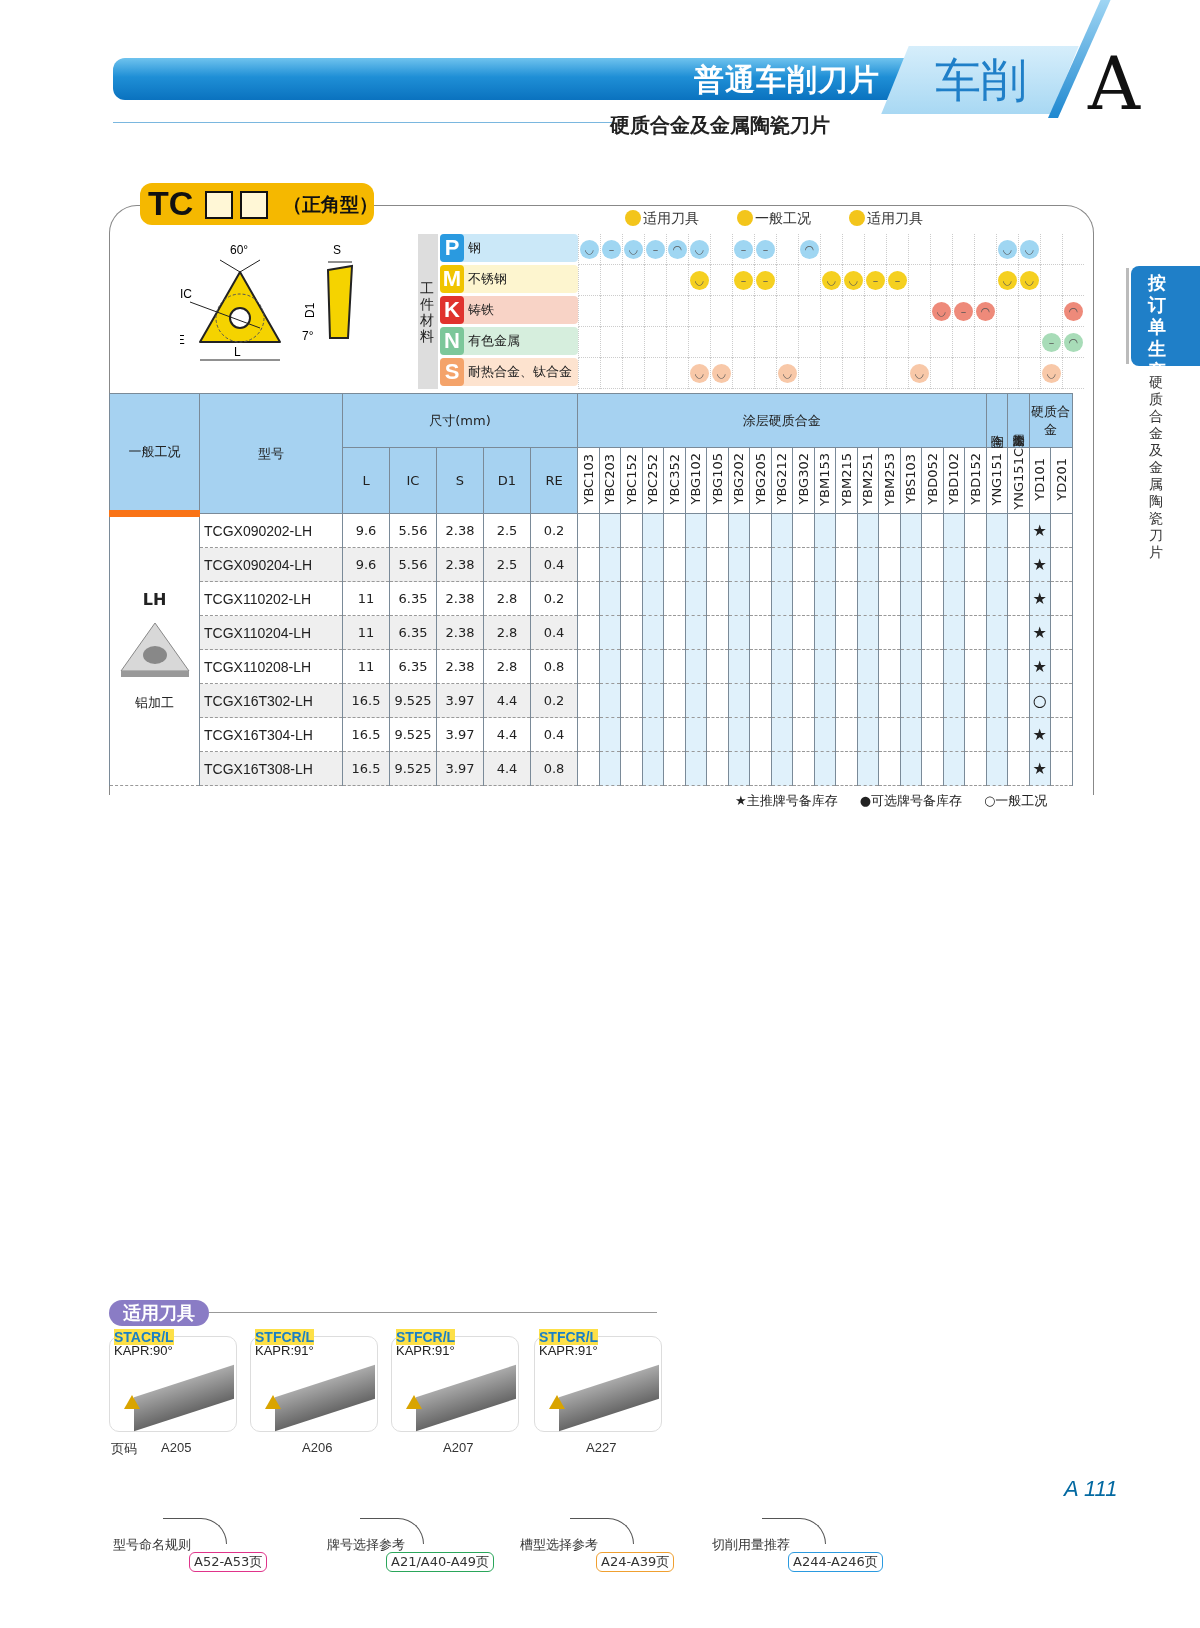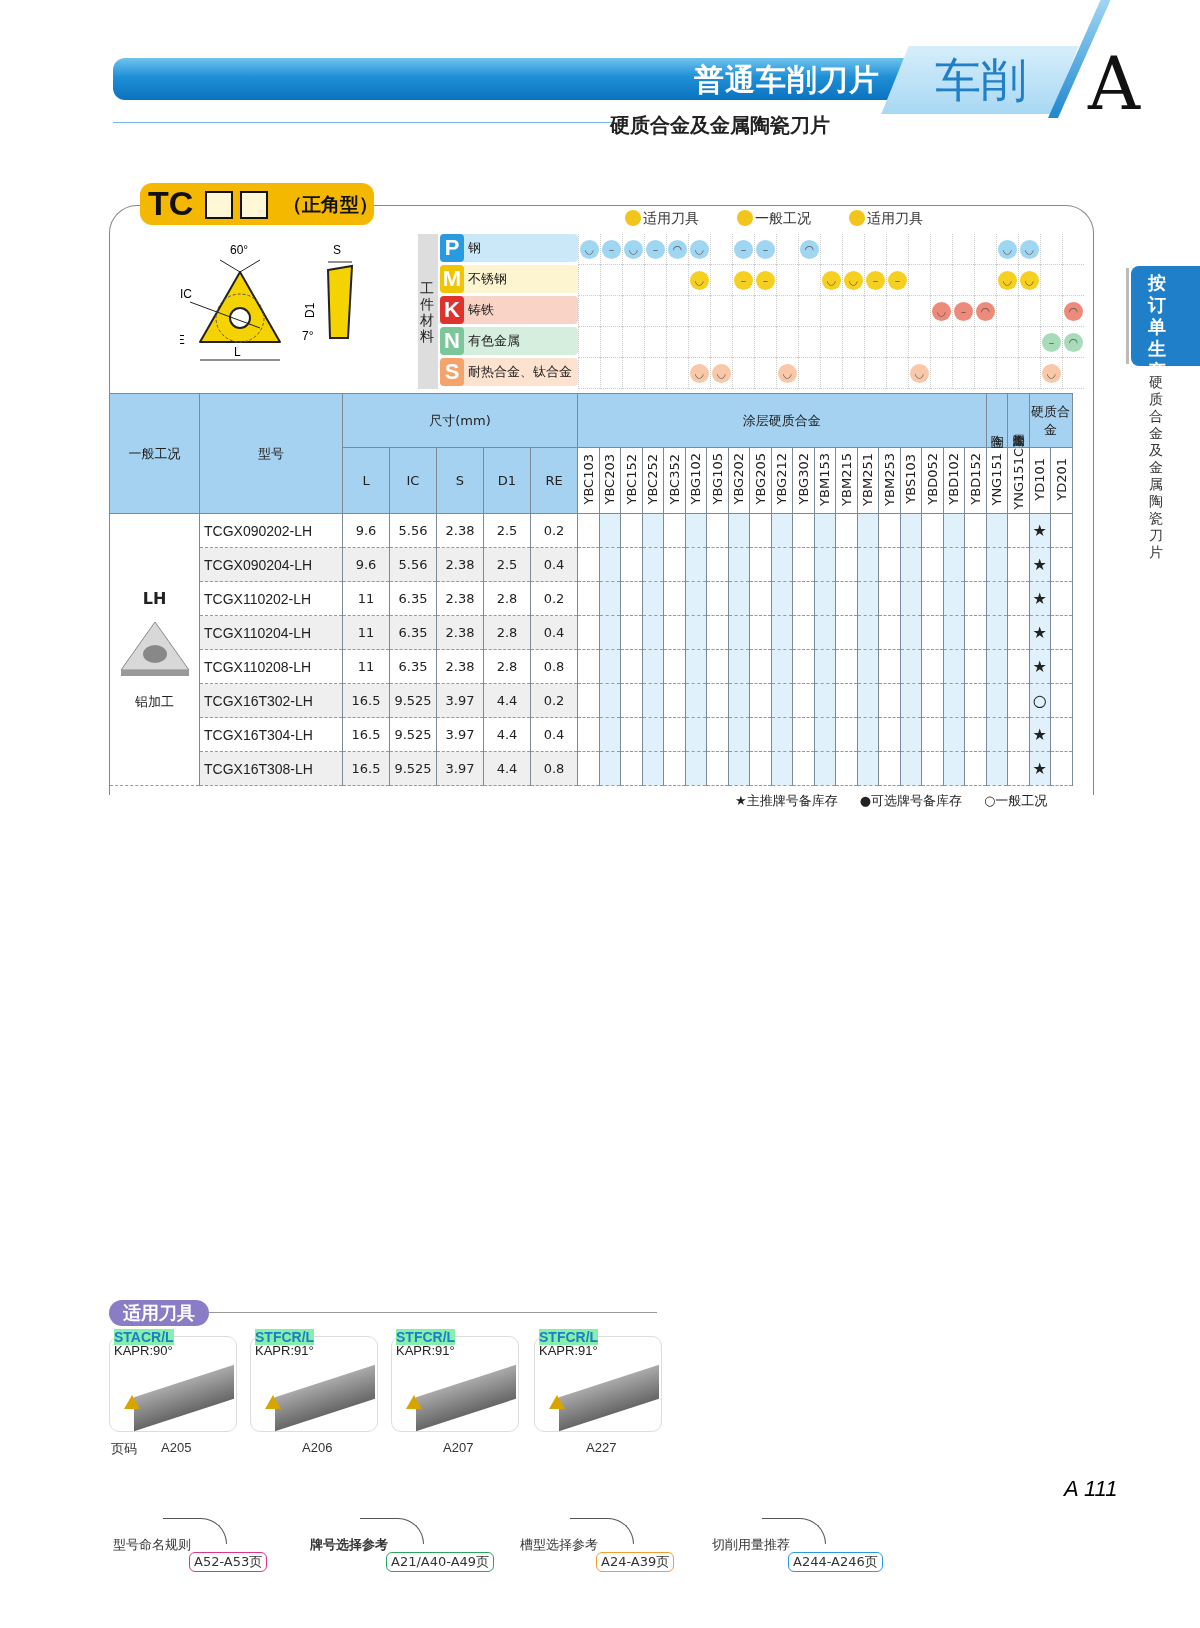--- a/index.html
+++ b/index.html
@@ -51,31 +51,31 @@
   table.mt th { background: #a6d2f1; color: #222; }
   table.mt td { height: 34px; border-top: 1px dashed #999; border-bottom: 1px dashed #999; }
   .vert { writing-mode: vertical-rl; transform: rotate(180deg); font-size: 13px; white-space: nowrap; display: inline-block; }
   .model { font-weight: bold; text-align: left !important; padding-left: 4px; font-family: "Liberation Sans", sans-serif; font-size: 14px; }
   .footnote { left: 735px; top: 792px; font-size: 13px; color: #222; display: flex; gap: 22px; }
 
   
   .tools-badge { left: 109px; top: 1300px; width: 100px; height: 26px; background: #8a7cc5; border-radius: 13px; color: #fff; font-size: 18px; font-weight: bold; text-align: center; line-height: 26px; }
   .tools-line { left: 209px; top: 1312px; width: 448px; height: 1px; background: #999; }
   .tool { top: 1336px; width: 128px; height: 96px; border: 1px solid #ddd; border-radius: 10px; background: #fff; }
-  .tool-name { font-size: 14px; font-weight: bold; color: #1b7fc5; font-family: "Liberation Sans", sans-serif; position: absolute; top: -8px; left: 4px; background: #86efac; }
+  .tool-name { font-size: 14px; font-weight: bold; color: #1b7fc5; font-family: "Liberation Sans", sans-serif; position: absolute; top: -8px; left: 4px; background: #fde047; }
   .tool-kapr { font-size: 13px; color: #222; position: absolute; top: 6px; left: 4px; font-family: "Liberation Sans", sans-serif; }
   .tool-bar { position: absolute; left: 24px; top: 44px; width: 100px; height: 34px; background: linear-gradient(180deg,#aaa,#666); transform: skewY(-18deg); }
   .tool-insert { position: absolute; left: 14px; top: 58px; width: 16px; height: 14px; background: #d9a400; clip-path: polygon(50% 0,100% 100%,0 100%); }
   .tool-page { top: 1440px; font-size: 13px; color: #333; font-family: "Liberation Sans", sans-serif; }
 
   
   .ref-label { top: 1536px; font-size: 13px; color: #333; }
   .ref-page { top: 1552px; font-size: 13px; color: #333; border: 1px solid; border-radius: 6px; padding: 0 4px; }
   .ref-arc { top: 1518px; width: 64px; height: 26px; border-top: 1px solid #555; border-right: 1px solid #555; border-radius: 0 30px 0 0; }
-  .page-num { left: 1064px; top: 1476px; font-size: 22px; font-style: italic; color: #000000; font-family: "Liberation Sans", sans-serif; }
+  .page-num { left: 1064px; top: 1476px; font-size: 22px; font-style: italic; color: #0369a1; font-family: "Liberation Sans", sans-serif; }
 </style>
 </head>
 <body>
 
 <div class="abs hdr-bar"></div>
 <div class="abs hdr-title">普通车削刀片</div>
 <div class="abs hdr-tab"></div>
 <div class="abs hdr-tab-text">车削</div>
 <div class="abs hdr-slash"></div>
 <div class="abs hdr-letter">A</div>
@@ -388,21 +388,21 @@
           <th style="width:21.5px;background:#fff"><span class="vert">YBD102</span></th>
           <th style="width:21.5px;background:#fff"><span class="vert">YBD152</span></th>
           <th style="width:21.5px;background:#fff"><span class="vert">YNG151</span></th>
           <th style="width:21.5px;background:#fff"><span class="vert">YNG151C</span></th>
           <th style="width:21.5px;background:#fff"><span class="vert">YD101</span></th>
           <th style="width:21.5px;background:#fff"><span class="vert">YD201</span></th>
         </tr>
     </thead>
     <tbody id="mt-body">
         <tr>
-          <td rowspan="8" style="vertical-align:middle;border-top:1px solid #f97316">
+          <td rowspan="8" style="vertical-align:middle;border-top:7px solid #f97316">
       <div style="font-weight:bold;font-size:16px;margin-bottom:10px">LH</div>
       <svg width="76" height="60" viewBox="0 0 76 60">
               <polygon points="38,4 72,52 4,52" fill="#d8d8d8" stroke="#888"></polygon>
               <ellipse cx="38" cy="36" rx="12" ry="9" fill="#888"></ellipse>
               <rect x="4" y="52" width="68" height="6" fill="#999"></rect>
             </svg>
       <div style="margin-top:12px">铝加工</div></td>
           <td class="model" style="">TCGX090202-LH</td>
           <td style="">9.6</td>
           <td style="">5.56</td>
@@ -691,21 +691,21 @@
     <div class="tool-insert"></div>
     </div>
     <div class="abs tool-page" style="left: 586px;">A227</div>
   </div>
 <div class="abs tool-page" style="left:111px">页码</div>
 
 <div id="refs">
     <div class="abs ref-label" style="left: 113px;">型号命名规则</div>
     <div class="abs ref-arc" style="left: 163px;"></div>
     <div class="abs ref-page" style="left: 189px; border-color: rgb(224, 51, 138);">A52-A53页</div>
-    <div class="abs ref-label" style="left: 310px; font-weight: bold;">牌号选择参考</div>
+    <div class="abs ref-label" style="left: 327px;">牌号选择参考</div>
     <div class="abs ref-arc" style="left: 360px;"></div>
     <div class="abs ref-page" style="left: 386px; border-color: rgb(42, 166, 90);">A21/A40-A49页</div>
     <div class="abs ref-label" style="left: 520px;">槽型选择参考</div>
     <div class="abs ref-arc" style="left: 570px;"></div>
     <div class="abs ref-page" style="left: 596px; border-color: rgb(240, 160, 48);">A24-A39页</div>
     <div class="abs ref-label" style="left: 712px;">切削用量推荐</div>
     <div class="abs ref-arc" style="left: 762px;"></div>
     <div class="abs ref-page" style="left: 788px; border-color: rgb(42, 154, 224);">A244-A246页</div>
   </div>
 <div class="abs page-num">A 111</div>

